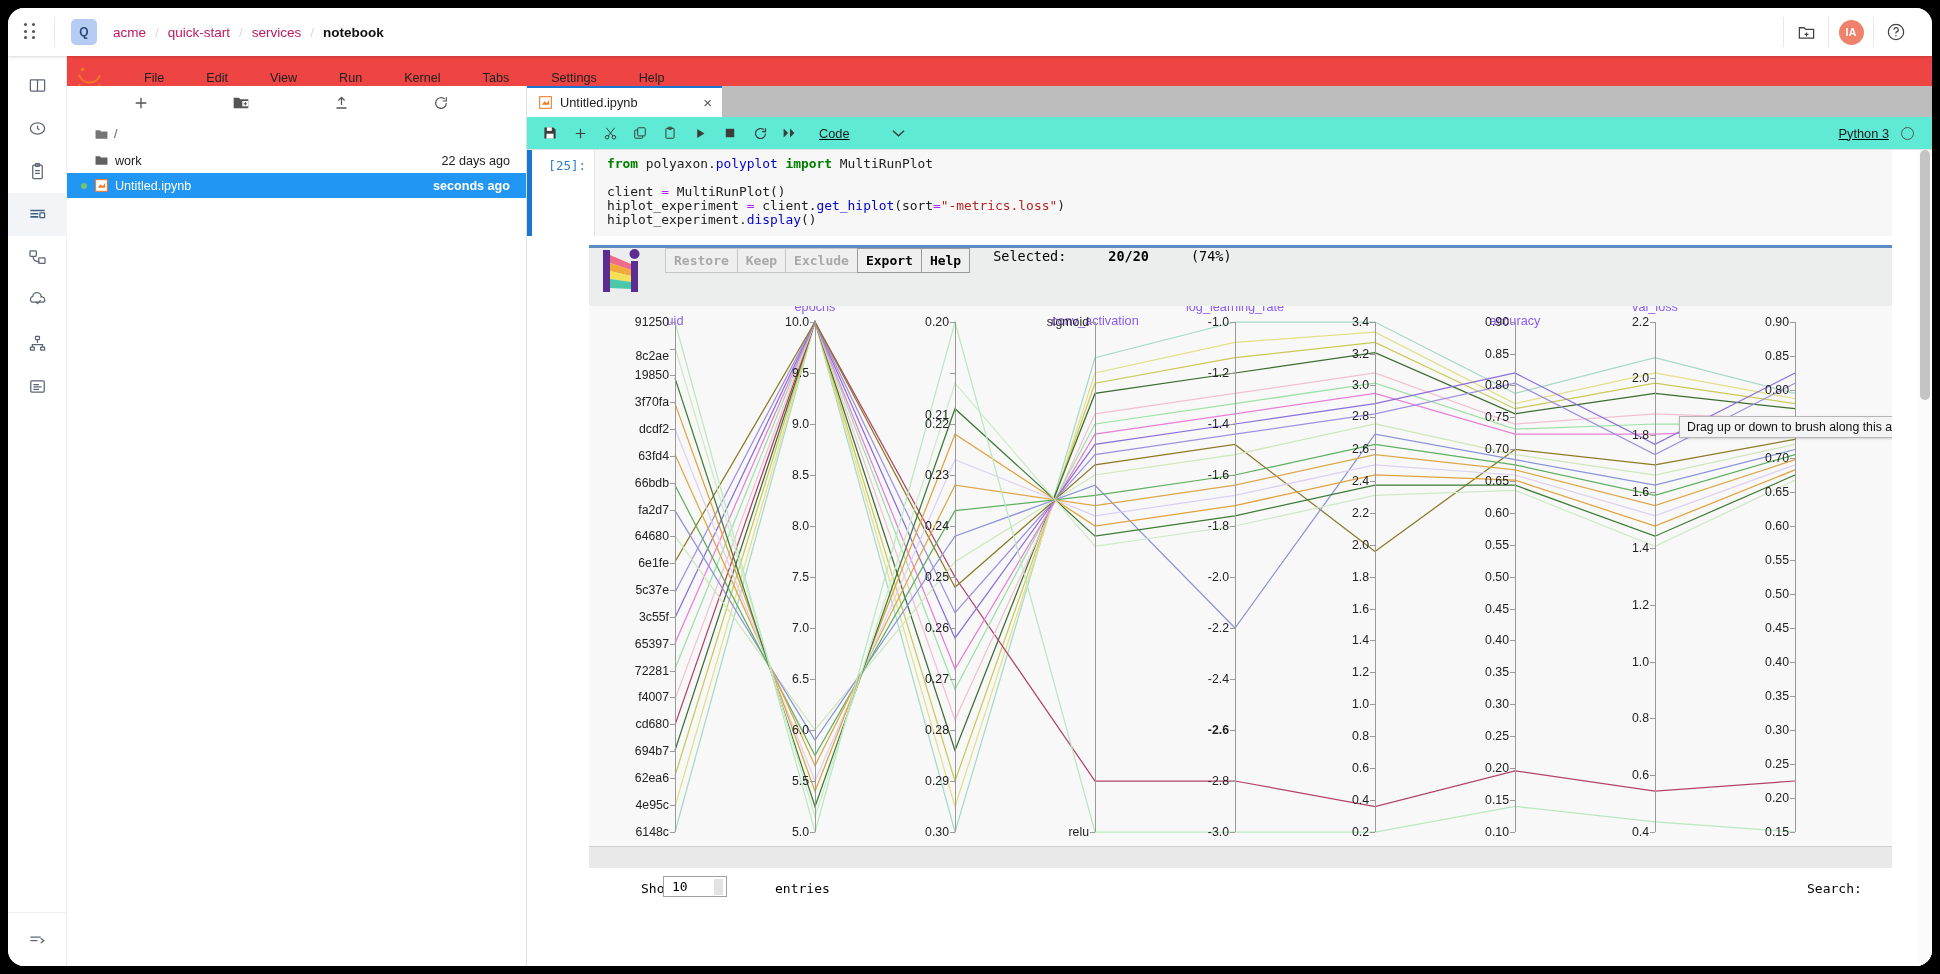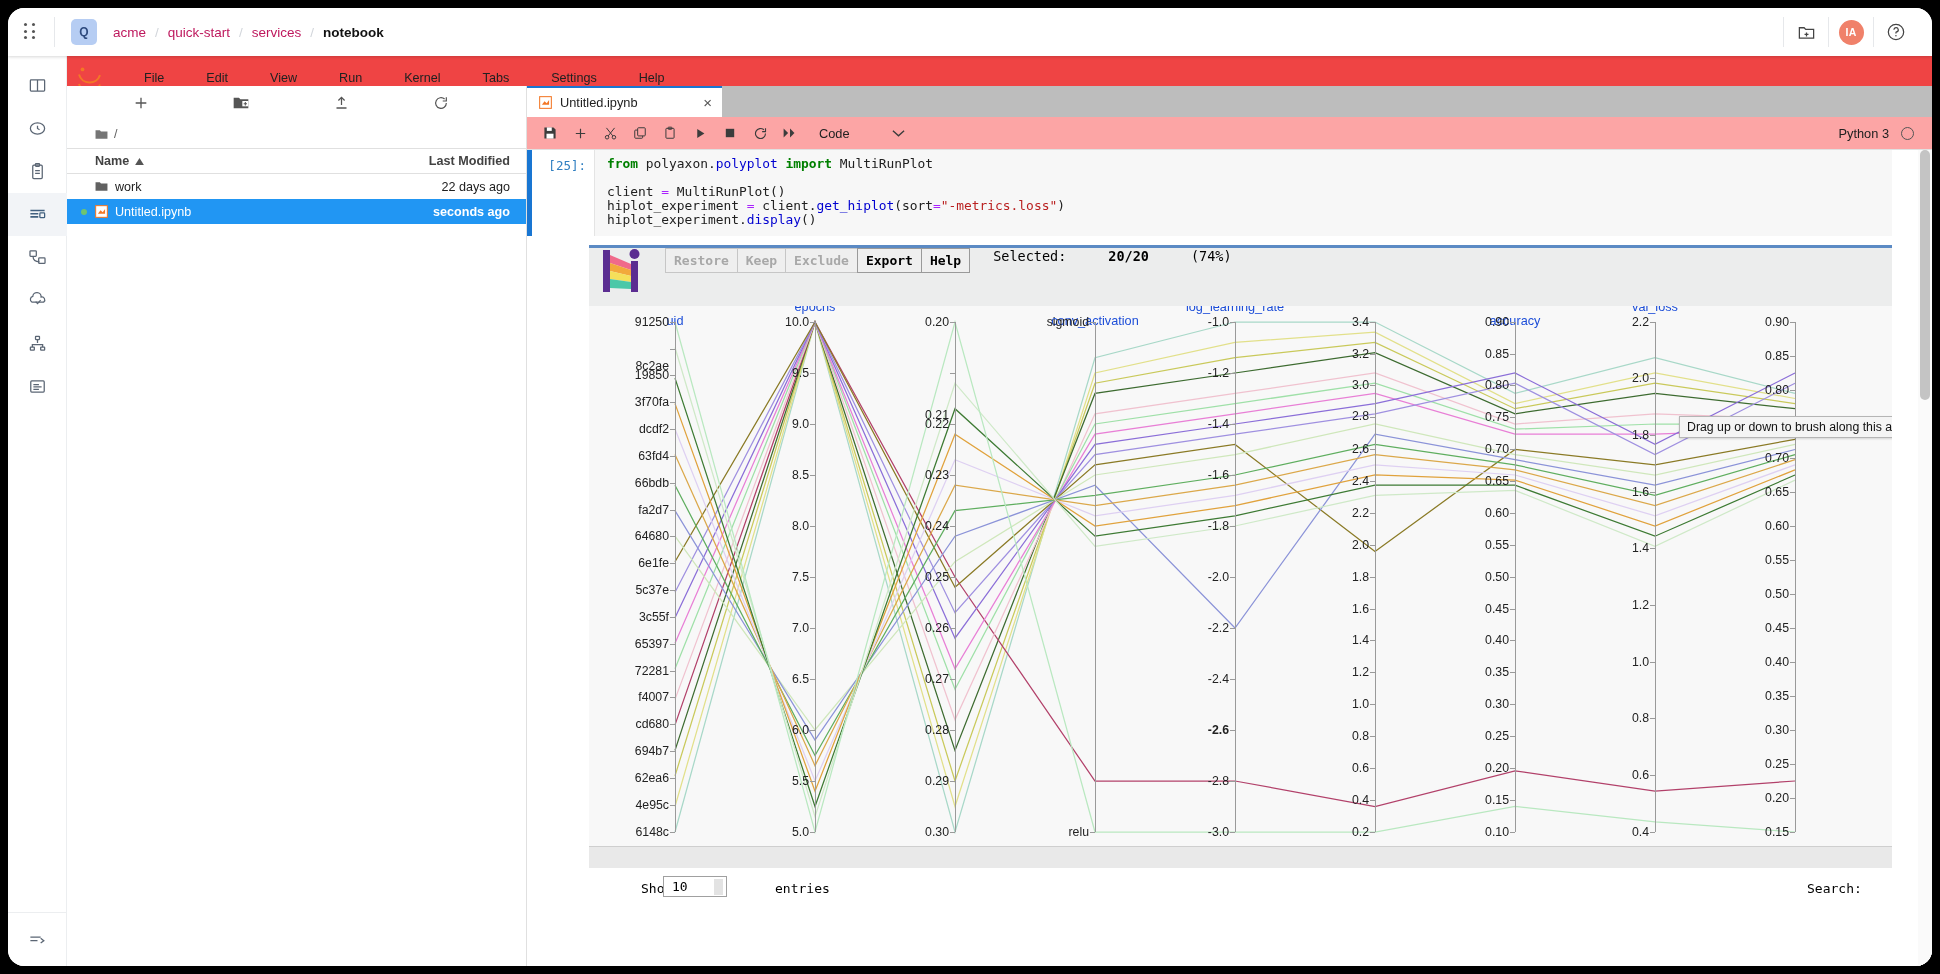--- a/index.html
+++ b/index.html
@@ -74,22 +74,22 @@
   .dot-run { width:6px; height:6px; border-radius:50%; background:#6fc46f;
              position:absolute; left:14px; }
 
   
   #nb { position:absolute; left:460px; top:30px; right:0; bottom:0; background:#bdbdbd; }
   #tabbar { height:31px; background:#bdbdbd; display:flex; align-items:flex-end; }
   .nbtab { height:31px; background:#fff; border-top:2px solid #1976d2;
            display:flex; align-items:center; gap:8px; padding:0 10px 0 12px;
            font-size:12.8px; color:#212121; min-width:195px;}
   .tabx { margin-left:auto; color:#555; font-size:15px; line-height:1; }
-  #nbtoolbar { height:33px; background:#fca5a5; border-bottom:1px solid #e0e0e0;
-               display:flex; align-items:center; padding:0 8px; gap:0; }
+  #nbtoolbar { height:33px; background:#5eead4; border-bottom:1px solid #e0e0e0;
+               display:flex; align-items:center; padding:0 8px; gap:0;text-decoration:underline; }
   .nbt { width:30px; height:30px; display:flex; align-items:center; justify-content:center;
          color:#3c3c3c; }
   .nbsel { display:flex; align-items:center; gap:42px; margin-left:14px;
            font-size:12.8px; color:#212121; }
   .nbt-right { margin-left:auto; display:flex; align-items:center; gap:12px;
                font-size:12.8px; color:#212121; padding-right:10px;}
   .kcircle { width:13px; height:13px; border-radius:50%; border:1.4px solid #555; }
 
   #nbbody { position:absolute; left:0; top:64px; right:0; bottom:0;
             background:#fff; overflow:hidden; }
@@ -114,21 +114,21 @@
   #hp-logo { width:52px; height:46px; margin-right:12px; }
   .hpbtn { font-family:"DejaVu Sans Mono", monospace; font-size:13px; font-weight:700;
            padding:4px 8px; border:1px solid #9a9a9a; background:#efefef; color:#000;
            margin-right:-1px;}
   .hpbtn.dis { color:#a8a8a8; border-color:#c6c6c6; background:#efefef; }
   .hp-stat { font-family:"DejaVu Sans Mono", monospace; font-size:13.5px; color:#000;
              margin-left:24px; display:flex; gap:42px; }
   .hp-stat b { font-weight:700; }
 
   #hp-plot { position:relative; height:540px; background:#f8f8f8; overflow:hidden; }
-  .axis-title { position:absolute; font-size:12.7px; color:#1d4ed8; white-space:nowrap;
+  .axis-title { position:absolute; font-size:12.7px; color:#8b5cf6; white-space:nowrap;
                 transform:translateX(-50%); }
   .axis-line { position:absolute; width:1px; background:#9a9a9a; top:16px; height:510px; }
   .tick { position:absolute; font-size:12.3px; color:#222; white-space:nowrap;
           transform:translateY(-50%); text-align:right; }
   .tickmark { position:absolute; width:5px; height:1px; background:#9a9a9a; }
   #tooltip { position:absolute; background:#f4f4f4; border:1px solid #b5b5b5;
              font-size:12.3px; color:#111; padding:3px 7px; white-space:nowrap;
              box-shadow:0 1px 2px rgba(0,0,0,.15); z-index:9; }
   #hp-bottom { height:22px; background:#e9e9e9; border-top:1px solid #cfcfcf;
                position:relative; }
@@ -303,29 +303,20 @@
               <path d="M20 12a8 8 0 1 1-2.6-5.9"></path>
               <path d="M20 3.5V9h-5.4"></path>
             </svg>
         </div>
       </div>
       <div id="fb-crumb">
         <svg width="13" height="11" viewBox="0 0 24 20" fill="#757575">
             <path d="M1 2h8l2 2.4h12V18H1z"></path>
           </svg>
         <span>/</span>
-      </div>
-      <div id="fb-head">
-        <div class="c1">
-          <span>Name</span>
-          <svg width="9" height="7" viewBox="0 0 10 8" fill="#555">
-              <path d="M5 0l5 8H0z"></path>
-            </svg>
-        </div>
-        <div class="c2">Last Modified</div>
       </div>
       <div class="fb-row">
         <div class="c1">
           <svg width="13" height="11" viewBox="0 0 24 20" fill="#616161">
               <path d="M1 2h8l2 2.4h12V18H1z"></path>
             </svg>
           <span>work</span>
         </div>
         <div class="c2">22 days ago</div>
       </div>
@@ -476,21 +467,21 @@
                 <polyline points="86,97.6 226,485.2 366,128.2 506,220.0 646,199.6 786,169.0 926,174.1 1066,220.0 1206,163.9" fill="none" stroke="#e0a23c" stroke-width="1.25"></polyline>
                 <polyline points="86,72.1 226,500.5 366,102.7 506,230.2 646,209.8 786,179.2 926,179.2 1066,230.2 1206,169.0" fill="none" stroke="#3d7a33" stroke-width="1.25"></polyline>
                 <polyline points="86,41.5 226,510.7 366,77.2 506,240.4 646,220.0 786,189.4 926,184.3 1066,240.4 1206,174.1" fill="none" stroke="#cfe9c8" stroke-width="1.25"></polyline>
                 <polyline points="86,16.0 226,526.0 366,16.0 506,526.0 646,526.0 786,526.0 926,500.5 1066,515.8 1206,526.0" fill="none" stroke="#b9e8c0" stroke-width="1.25"></polyline>
               </svg>
             <div id="axes-layer">
                 <div class="axis-title" style="left: 86px; top: 8px;">uid</div>
                 <div class="axis-line" style="left: 86px;"></div>
                 <div class="tick" style="left: 28px; top: 16px; width: 52px;">91250</div>
                 <div class="tickmark" style="left: 81px; top: 16px;"></div>
-                <div class="tick" style="left: 28px; top: 60px; width: 52px;">8c2ae</div>
+                <div class="tick" style="left: 28px; top: 50px; width: 52px;">8c2ae</div>
                 <div class="tickmark" style="left: 81px; top: 42.8421px;"></div>
                 <div class="tick" style="left: 28px; top: 69.6842px; width: 52px;">19850</div>
                 <div class="tickmark" style="left: 81px; top: 69.6842px;"></div>
                 <div class="tick" style="left: 28px; top: 96.5263px; width: 52px;">3f70fa</div>
                 <div class="tickmark" style="left: 81px; top: 96.5263px;"></div>
                 <div class="tick" style="left: 28px; top: 123.368px; width: 52px;">dcdf2</div>
                 <div class="tickmark" style="left: 81px; top: 123.368px;"></div>
                 <div class="tick" style="left: 28px; top: 150.211px; width: 52px;">63fd4</div>
                 <div class="tickmark" style="left: 81px; top: 150.211px;"></div>
                 <div class="tick" style="left: 28px; top: 177.053px; width: 52px;">66bdb</div>

